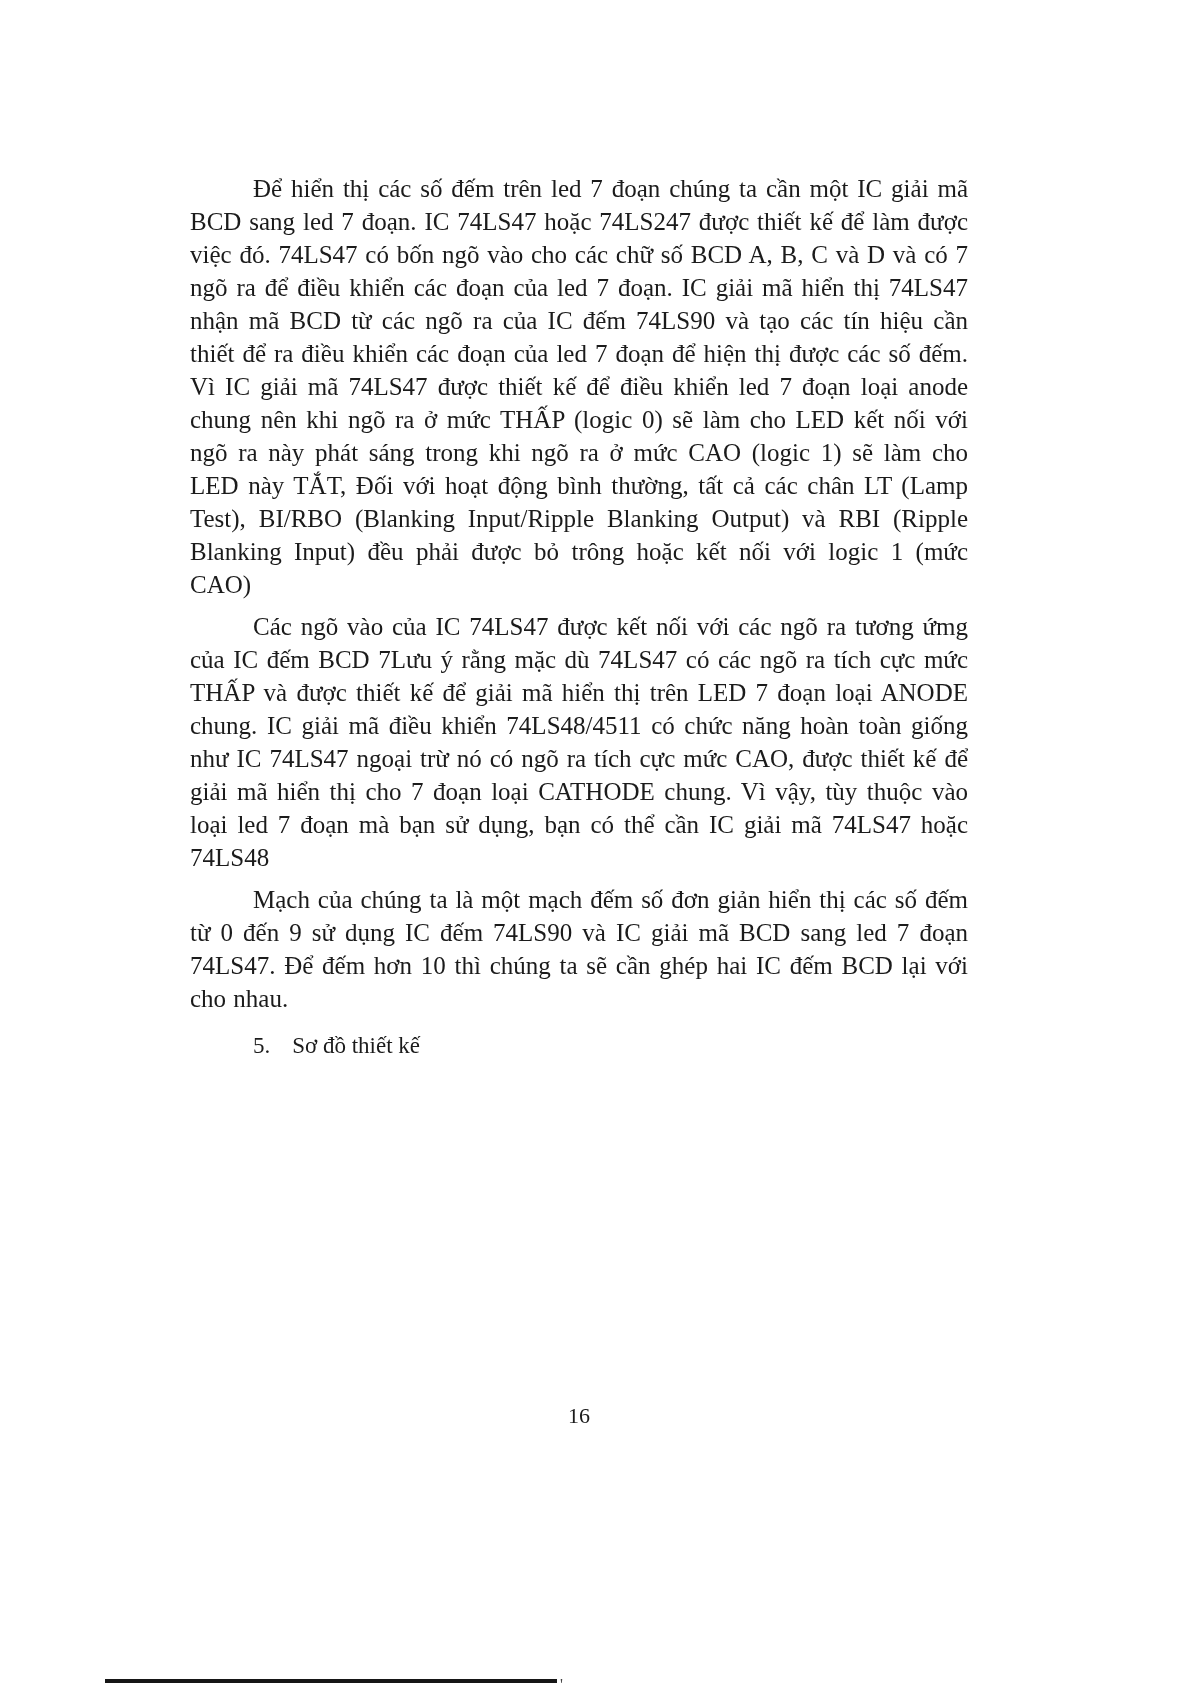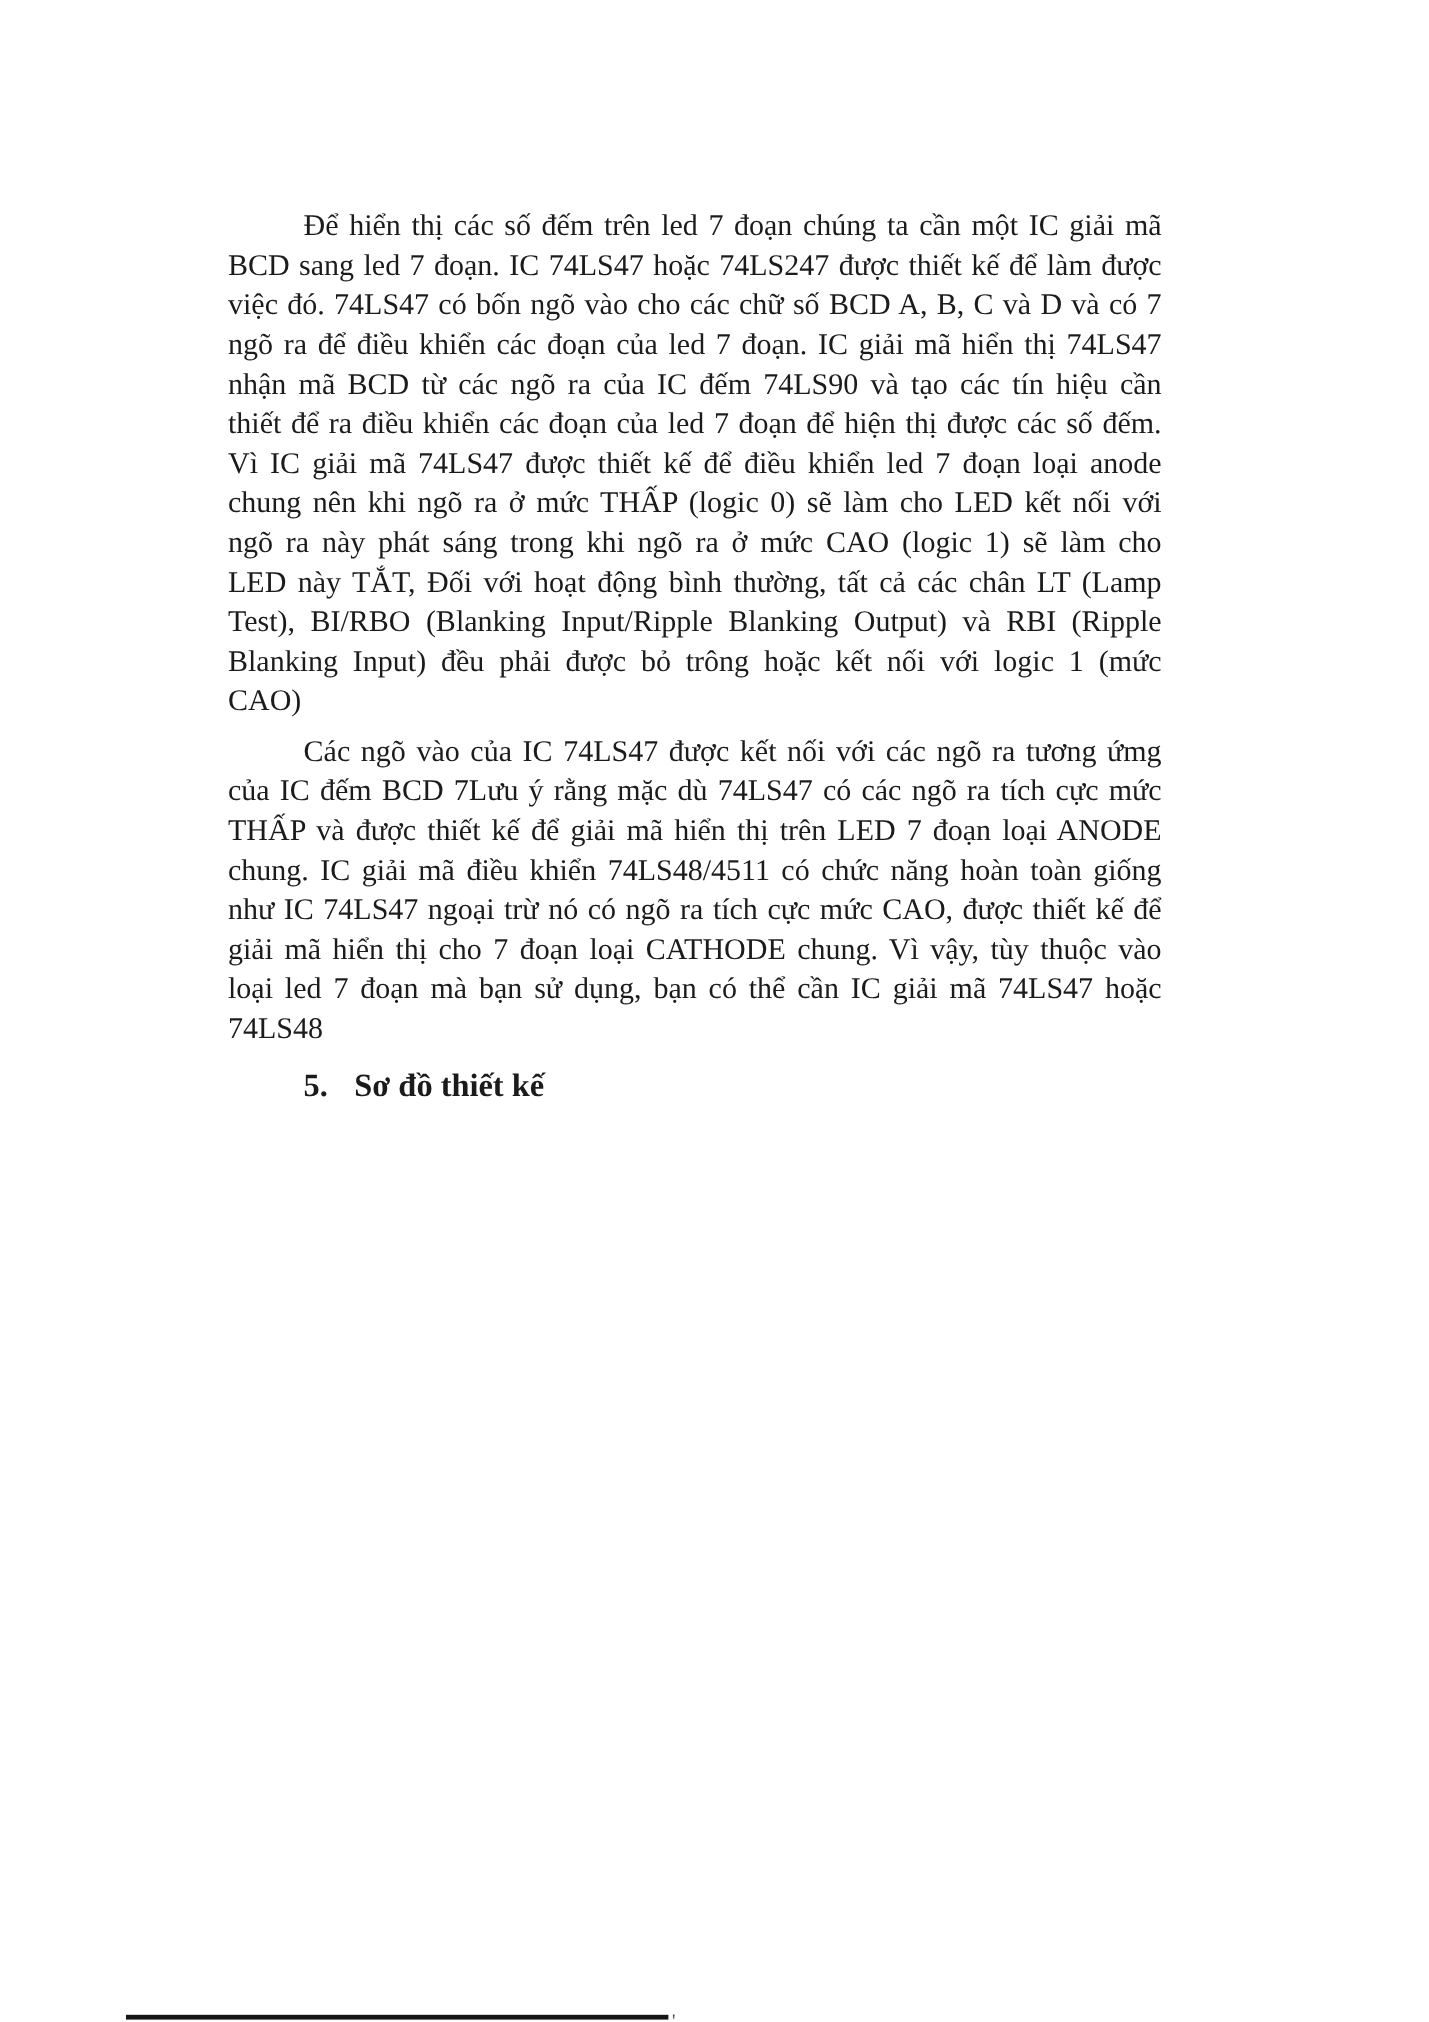--- a/index.html
+++ b/index.html
@@ -26,23 +26,23 @@
   .para {
     margin: 0 0 9px 0;
     font-size: 25px;
     line-height: 33px;
     text-align: justify;
     text-indent: 63px;
     word-spacing: 1px;
   }
   .heading {
     margin: 14px 0 0 0;
-    font-size: 27px;
+    font-size: 23px;
     line-height: 33px;
-    font-weight: bold;
+    font-weight: normal;
     padding-left: 63px;
   }
   .heading .h-num {
     display: inline-block;
     margin-right: 22px;
   }
   .page-number {
     position: absolute;
     top: 1402px;
     left: 190px;
@@ -74,26 +74,28 @@
 
 <div class="page">
 
   <div class="content">
 
     <p class="para">Để hiển thị các số đếm trên led 7 đoạn chúng ta cần một IC giải mã BCD sang led 7 đoạn. IC 74LS47 hoặc 74LS247 được thiết kế để làm được việc đó. 74LS47 có bốn ngõ vào cho các chữ số BCD A, B, C và D và có 7 ngõ ra để điều khiển các đoạn của led 7 đoạn. IC giải mã hiển thị 74LS47 nhận mã BCD từ các ngõ ra của IC đếm 74LS90 và tạo các tín hiệu cần thiết để ra điều khiển các đoạn của led 7 đoạn để hiện thị được các số đếm. Vì IC giải mã 74LS47 được thiết kế để điều khiển led 7 đoạn loại anode chung nên khi ngõ ra ở mức THẤP (logic 0) sẽ làm cho LED kết nối với ngõ ra này phát sáng trong khi ngõ ra ở mức CAO (logic 1) sẽ làm cho LED này TẮT, Đối với hoạt động bình thường, tất cả các chân LT (Lamp Test), BI/RBO (Blanking Input/Ripple Blanking Output) và RBI (Ripple Blanking Input) đều phải được bỏ trông hoặc kết nối với logic 1 (mức CAO)</p>
 
     <p class="para">Các ngõ vào của IC 74LS47 được kết nối với các ngõ ra tương ứmg của IC đếm BCD 7Lưu ý rằng mặc dù 74LS47 có các ngõ ra tích cực mức THẤP và được thiết kế để giải mã hiển thị trên LED 7 đoạn loại ANODE chung. IC giải mã điều khiển 74LS48/4511 có chức năng hoàn toàn giống như IC 74LS47 ngoại trừ nó có ngõ ra tích cực mức CAO, được thiết kế để giải mã hiển thị cho 7 đoạn loại CATHODE chung. Vì vậy, tùy thuộc vào loại led 7 đoạn mà bạn sử dụng, bạn có thể cần IC giải mã 74LS47 hoặc 74LS48</p>
 
 
+    <p class="para">Mạch của chúng ta là một mạch đếm số đơn giản hiển thị các số đếm từ 0 đến 9 sử dụng IC đếm 74LS90 và IC giải mã BCD sang led 7 đoạn 74LS47. Để đếm hơn 10 thì chúng ta sẽ cần ghép hai IC đếm BCD lại với cho nhau.</p>
 
 
     <h3 class="heading">
       <span class="h-num">5.</span><span>Sơ đồ thiết kế</span>
     </h3>
 
   </div>
 
+  <div class="page-number">16</div>
 
   <div class="bottom-rule"></div>
 
   <div class="bottom-tick">'</div>
 
 </div>
 
 </body></html>

